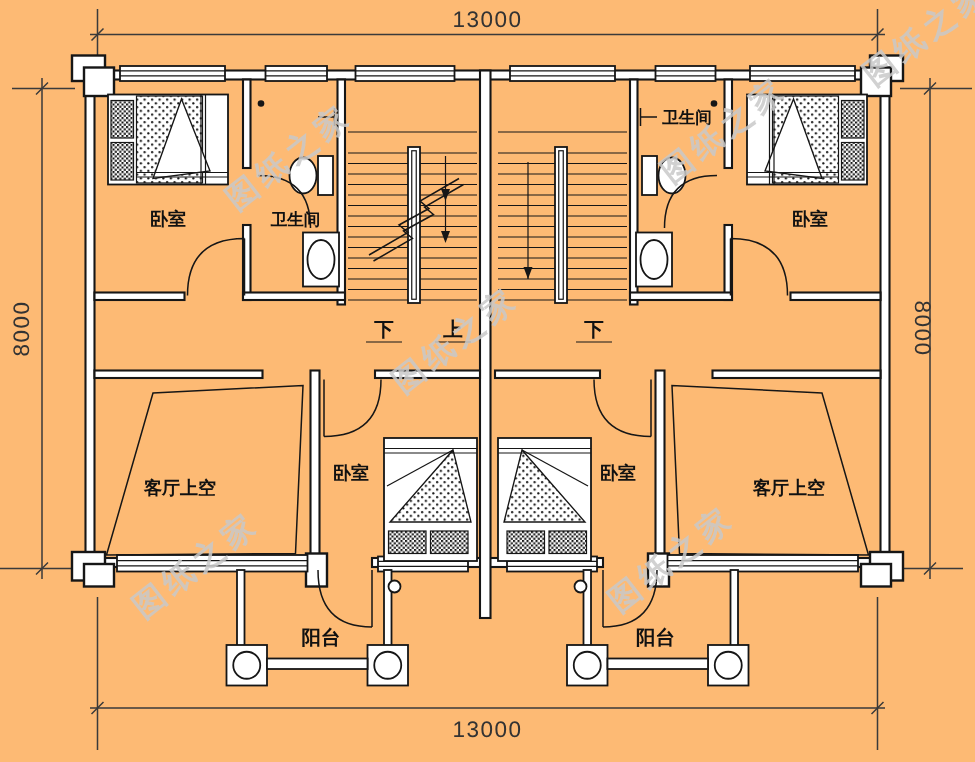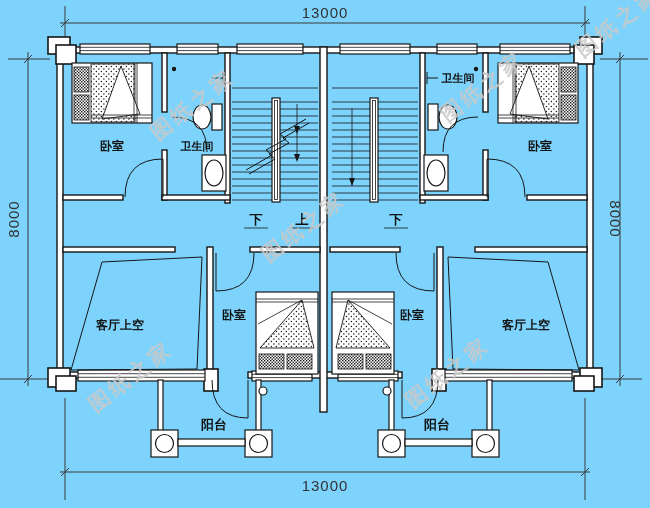--- a/index.html
+++ b/index.html
@@ -1,16 +1,16 @@
 <!DOCTYPE html>
 <html><head>
 <meta charset="utf-8">
 <style>
   html,body{margin:0;padding:0;background:#ffffff;}
-  .canvas{position:relative;width:650px;height:508px;background:#7dd3fc;overflow:hidden;}
+  .canvas{position:relative;width:650px;height:508px;background:#fdba74;overflow:hidden;}
   svg{display:block;}
   text{font-family:"Liberation Sans","DejaVu Sans",sans-serif;}
   .w{fill:#ffffff;stroke:#161616;stroke-width:1.4;}
   .pier{fill:#ffffff;stroke:#161616;stroke-width:1.6;}
   .ln{stroke:#161616;fill:none;stroke-width:1;}
   .thin{stroke:#161616;fill:none;stroke-width:0.8;}
   .fix{fill:#ffffff;stroke:#161616;stroke-width:1.2;}
   .dimln{stroke:#3a3a3a;fill:none;stroke-width:1;}
   .room{font-size:12px;font-weight:bold;fill:#111;text-anchor:middle;}
   .small{font-size:11px;}

